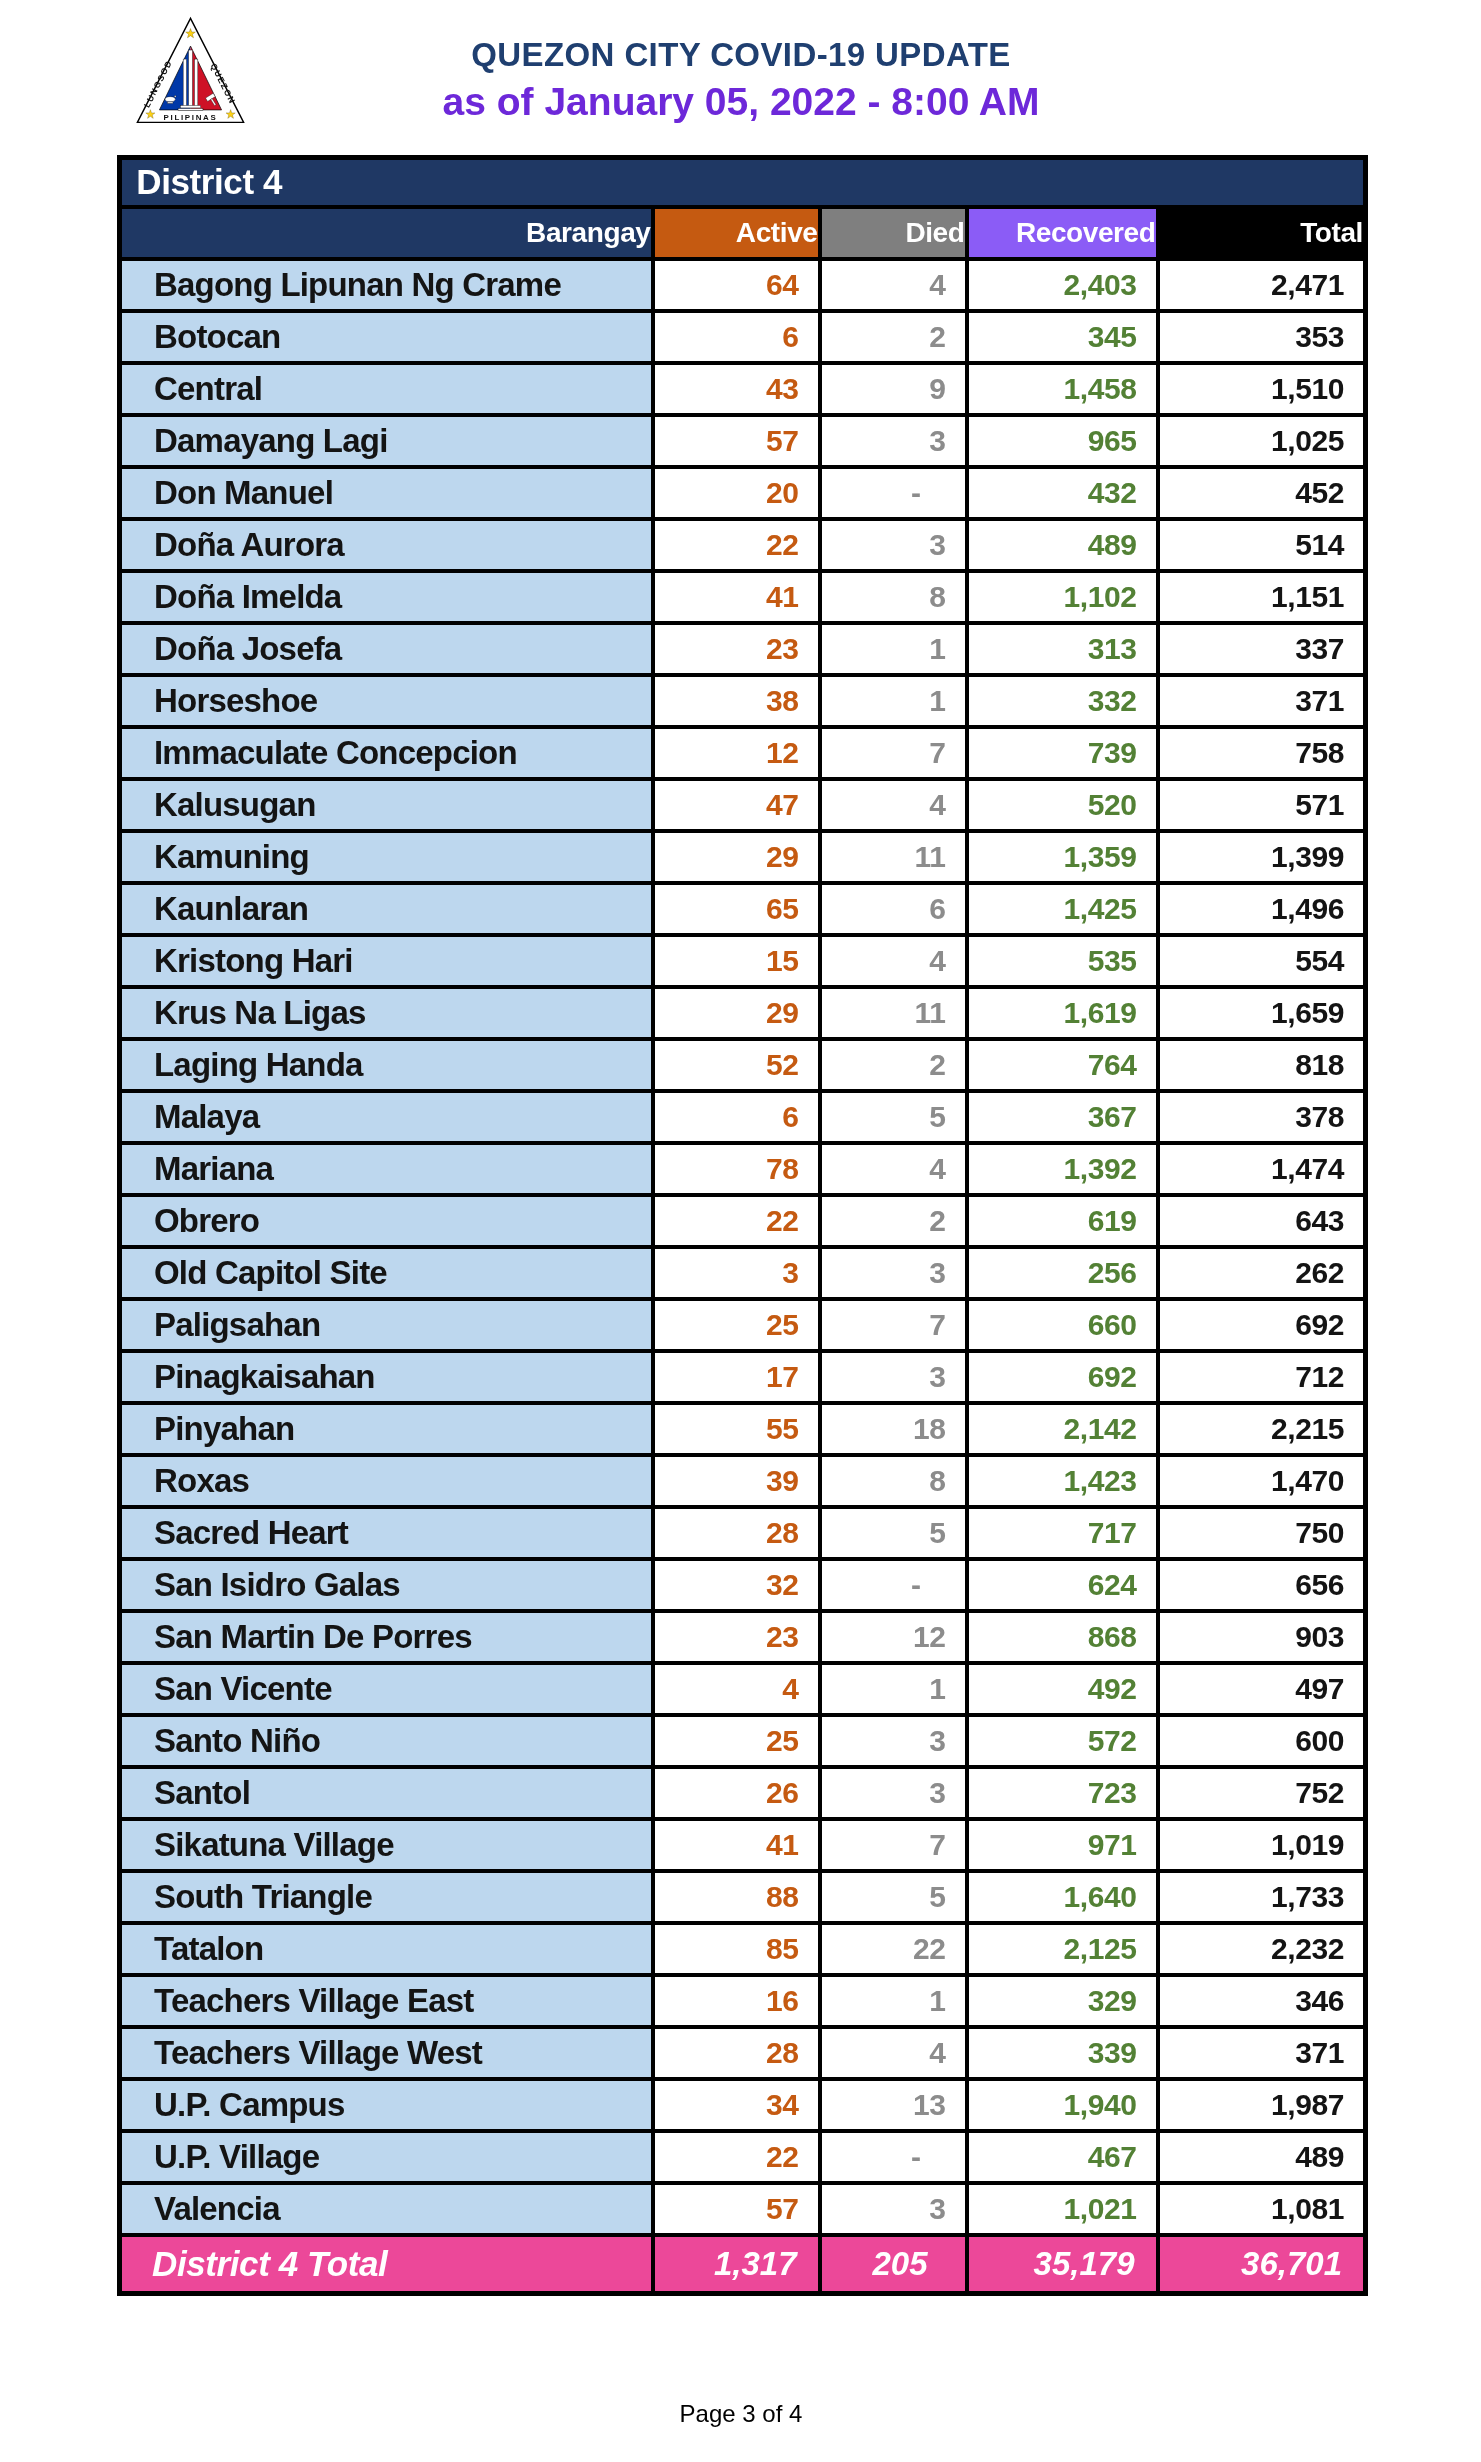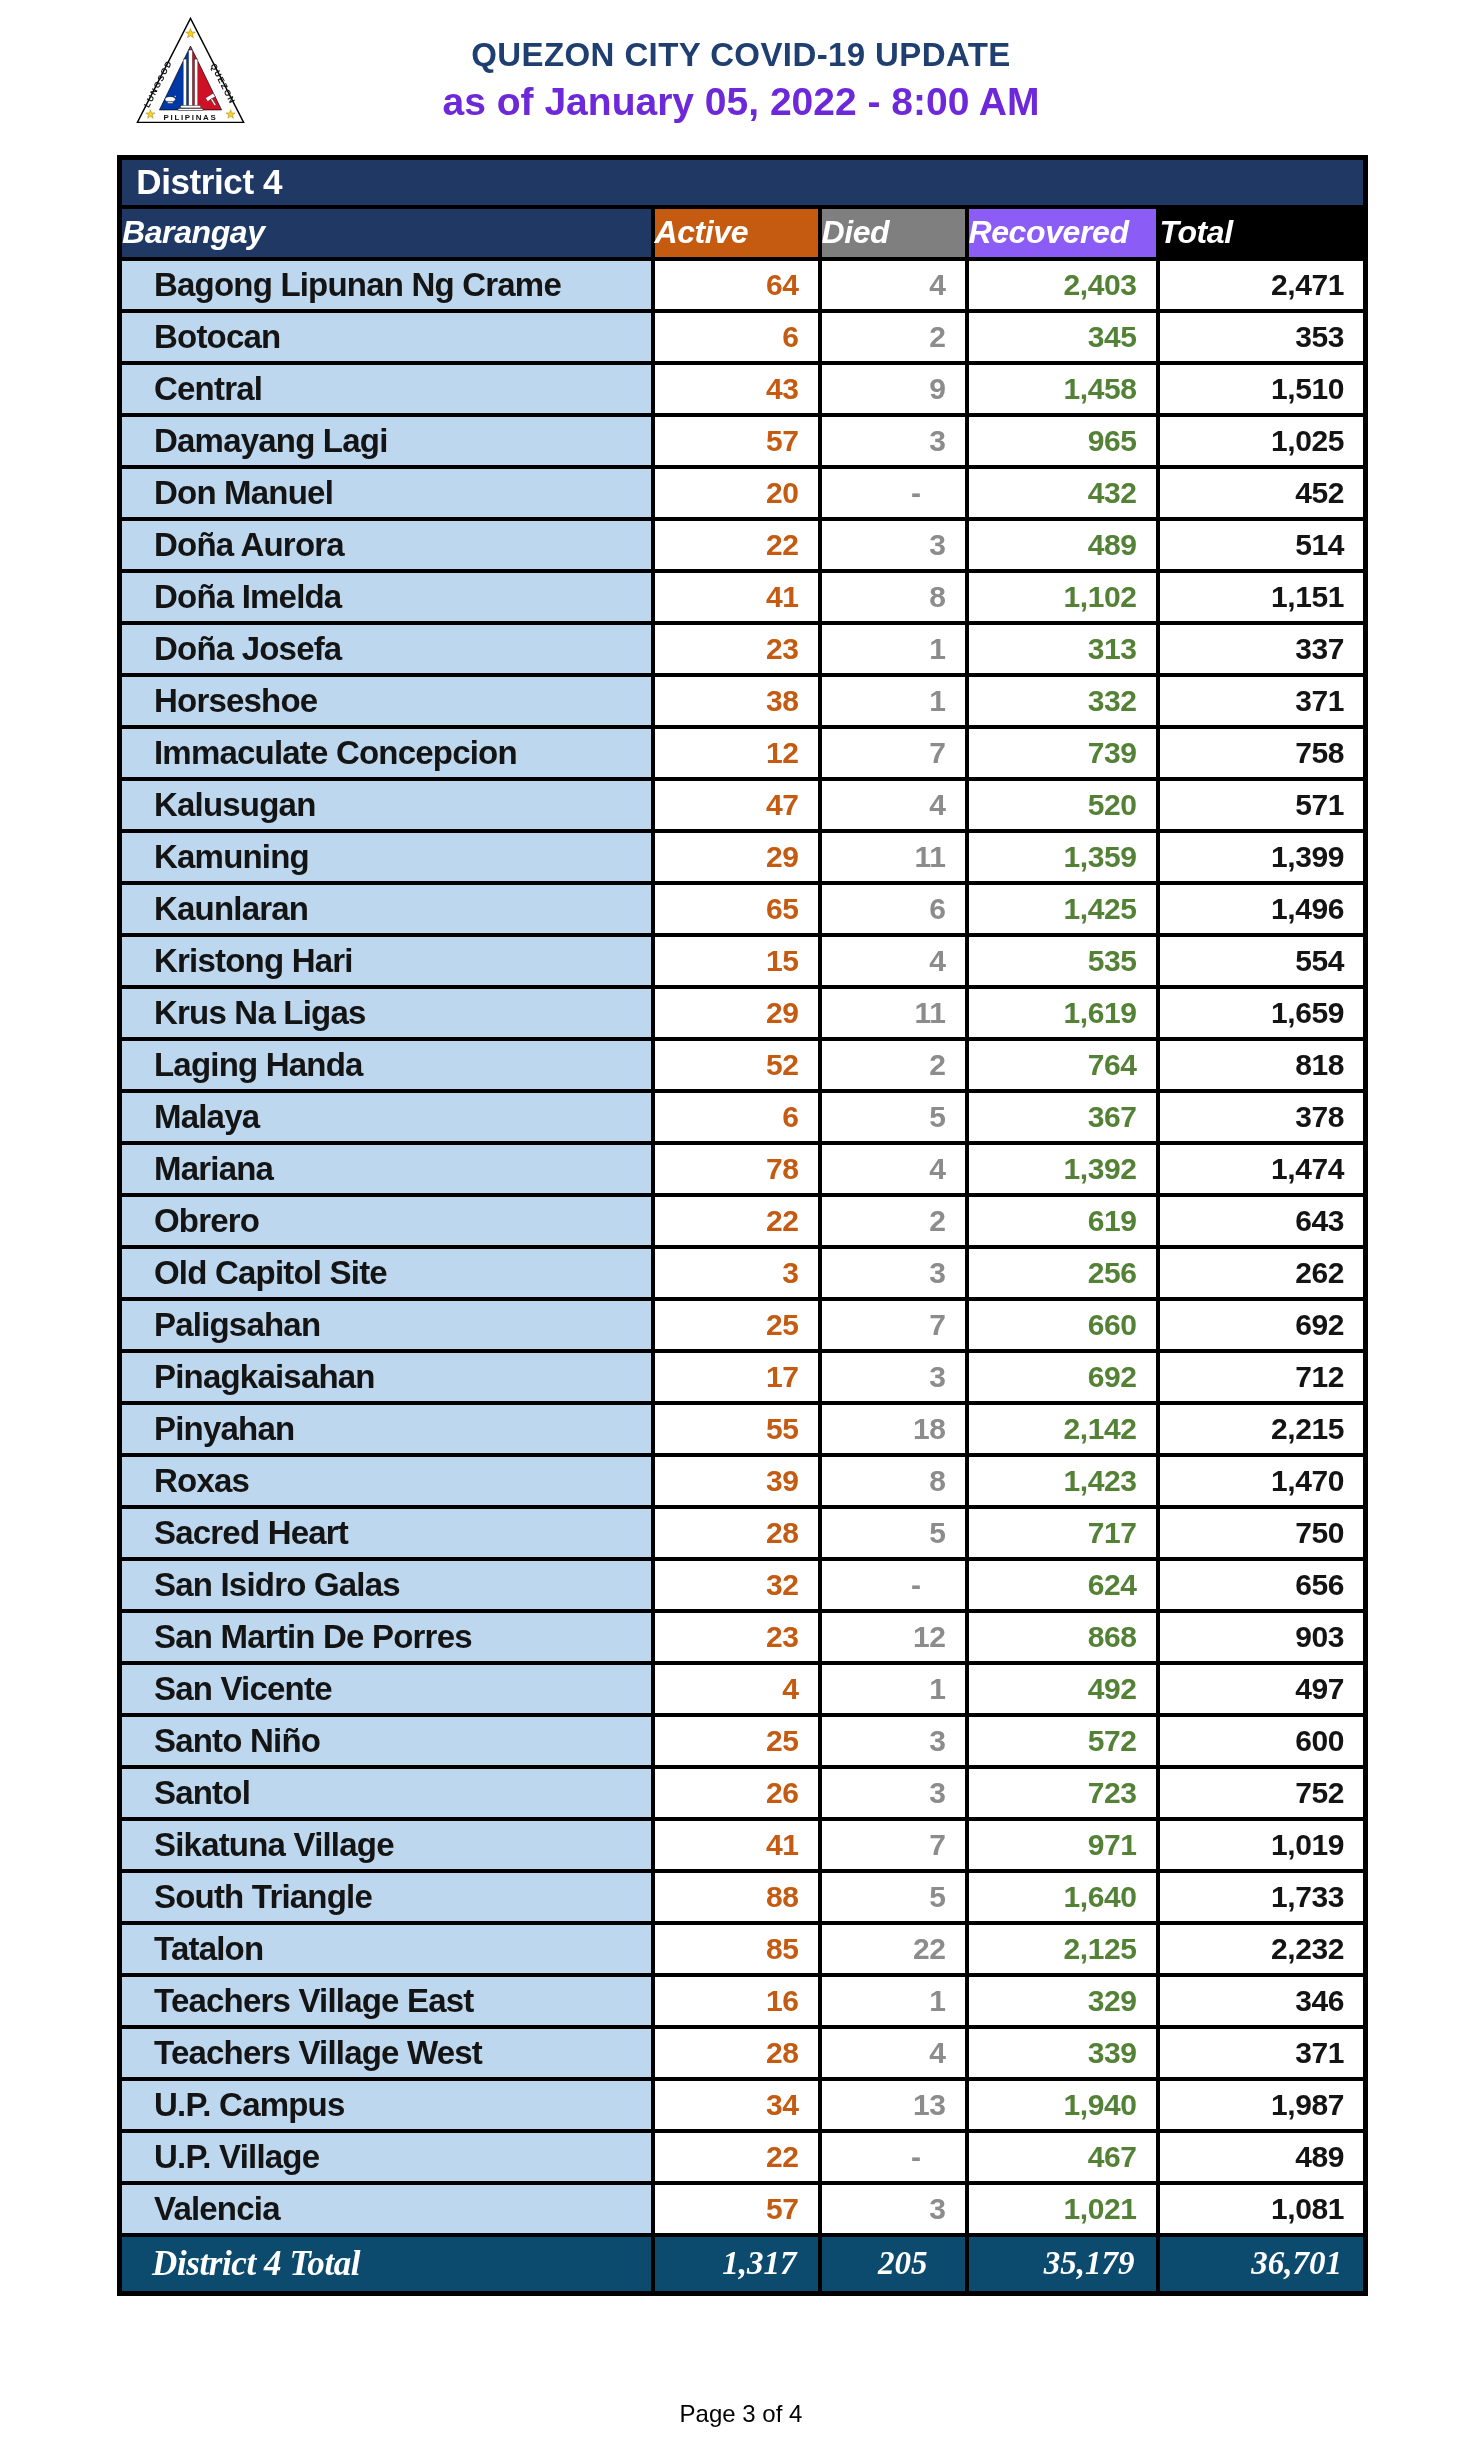--- a/index.html
+++ b/index.html
@@ -30,22 +30,22 @@
     border:5.6px solid #000;
   }
   table.covid td { border:4px solid #000; vertical-align:middle; }
 
   td.district-cell {
     background:#1F3864; color:#fff;
     font-size:35px; font-weight:bold; letter-spacing:-0.4px;
     text-align:left; padding-left:14.3px; height:49px;
   }
   td.colhead {
-    color:#fff; font-size:32px; font-weight:bold; font-style:italic;
-    text-align:left; height:52px; letter-spacing:-0.4px;
+    color:#fff; font-size:28px; font-weight:bold; 
+    text-align:right; height:52px; letter-spacing:-0.4px;
   }
   td.colhead.barangay-h { background:#1F3864; }
   td.colhead.active-h   { background:#C55A11;margin-left:26px; }
   td.colhead.died-h     { background:#7F7F7F; }
   td.colhead.recov-h    { background:#8b5cf6; }
   td.colhead.total-h    { background:#000000; }
 
   td.barangay-cell {
     background:#BDD7EE; color:#141414;
     font-size:33px; font-weight:bold; letter-spacing:-0.8px;
@@ -55,22 +55,22 @@
     background:#ffffff; font-size:30px; font-weight:bold;
     text-align:right; padding-right:19px; letter-spacing:-0.4px;
   }
   td.num.active    { color:#C55A11; }
   td.num.died      { color:#8C8C8C; }
   td.num.recovered { color:#538135; }
   td.num.total     { color:#141414; }
   td.num.dash      { padding-right:44px; }
 
   tr.total-row td {
-    background:#0c4a6e; color:#ffffff;
-    font-weight:bold; font-style:italic; height:59px;font-family:Liberation Serif, serif;
+    background:#ec4899; color:#ffffff;
+    font-weight:bold; font-style:italic; height:59px;
   }
   td.total-label { font-size:35px; text-align:left; padding-left:30px; letter-spacing:-0.4px; }
   td.total-num   { font-size:33px; text-align:right; padding-right:21px; }
   td.total-num.died-t { padding-right:37px; }
 
   
   .page-footer {
     position:absolute; left:0; top:2400px; width:100%;
     text-align:center; font-size:24px; color:#000;
   }

